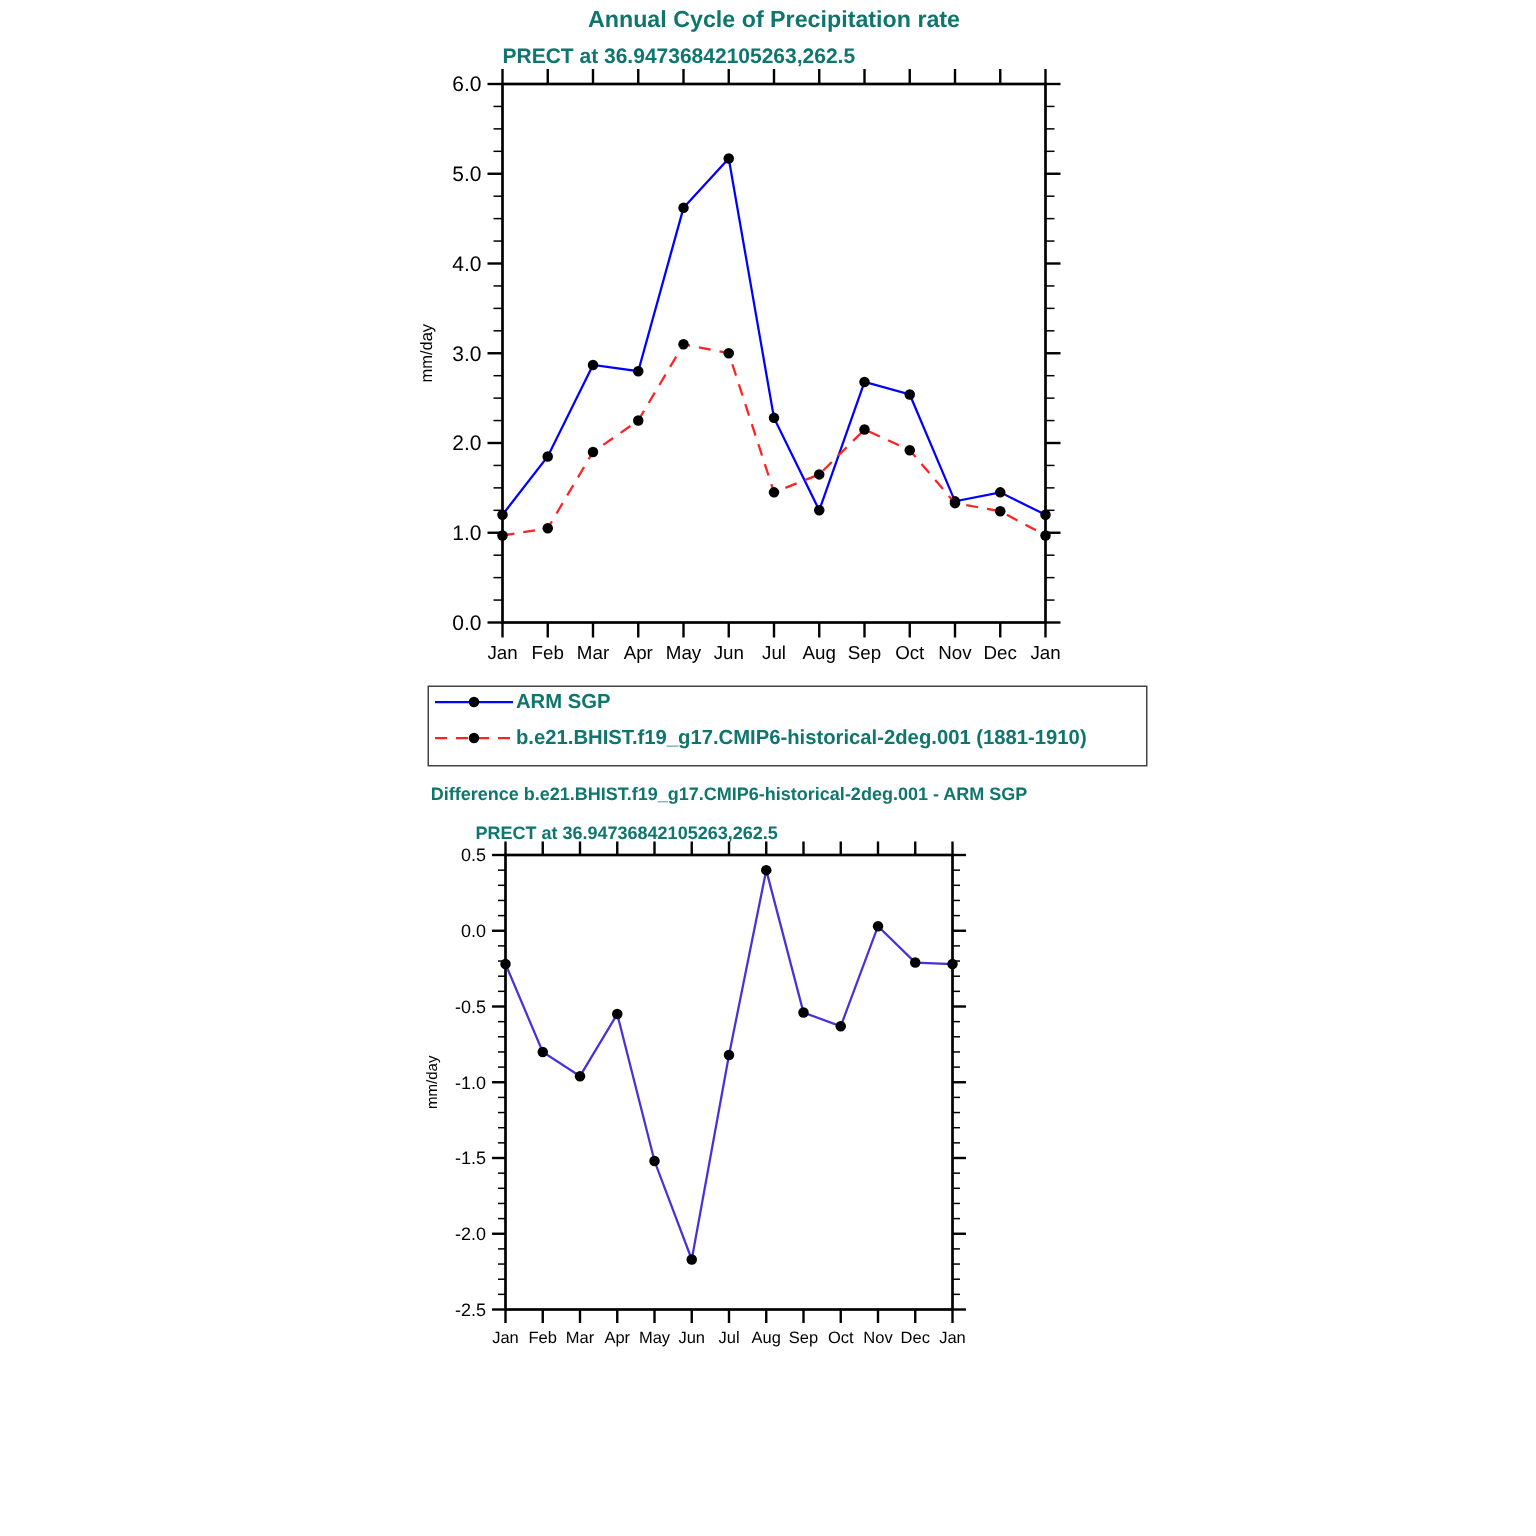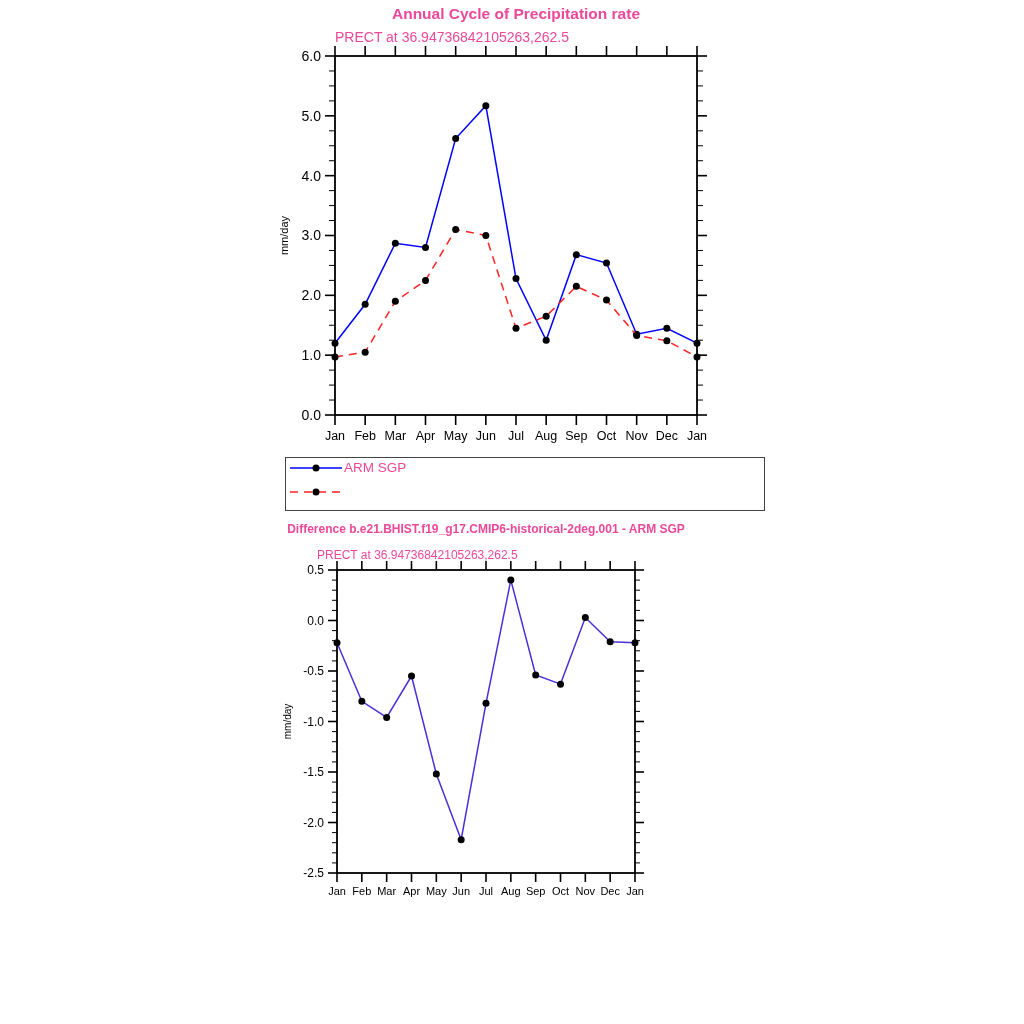--- a/index.html
+++ b/index.html
@@ -1,18 +1,18 @@
 <!DOCTYPE html>
 <html><head>
 <meta charset="utf-8">
 <style>
   html,body{margin:0;padding:0;background:#fff;}
   #canvas{position:relative;width:1024px;height:1024px;background:#ffffff;overflow:hidden;
-          font-family:"Liberation Sans", sans-serif;color:#ec4899;}
-  .abs{position:absolute;}
+          font-family:"Liberation Sans", sans-serif;color:#0f766e;}
+  .abs{position:absolute;font-weight:bold;}
   #title1{left:335px;top:5px;width:362px;text-align:center;font-size:15.5px;font-weight:bold;white-space:nowrap;}
   #sub1{left:335px;top:29px;font-size:14px;white-space:nowrap;}
   #title2{left:236px;top:522px;width:500px;text-align:center;font-size:12px;font-weight:bold;white-space:nowrap;}
   #sub2{left:317px;top:548px;font-size:12px;white-space:nowrap;}
   svg.chart{position:absolute;left:0;top:0;width:1024px;height:1024px;}
   svg text{font-family:"Liberation Sans", sans-serif;fill:#000;}
   #legend{left:285px;top:457px;width:470px;border:1px solid #444;padding:2px 4px;background:#fff;}
   .legend-row{display:flex;height:24px;}
   .legend-row svg{flex:0 0 auto;}
   .legend-label{font-size:13.5px;margin-left:2px;white-space:nowrap;}
@@ -159,20 +159,21 @@
           <line x1="0" x2="52" y1="8" y2="8" stroke="#0000ff" stroke-width="1.5"></line>
           <circle cx="26" cy="8" r="3.5" fill="#000"></circle>
         </svg>
       <span class="legend-label">ARM SGP</span>
     </div>
     <div class="legend-row">
       <svg id="swatch1" width="52" height="16">
           <line x1="0" x2="52" y1="8" y2="8" stroke="#ff2222" stroke-width="1.5" stroke-dasharray="8,6"></line>
           <circle cx="26" cy="8" r="3.5" fill="#000"></circle>
         </svg>
+      <span class="legend-label">b.e21.BHIST.f19_g17.CMIP6-historical-2deg.001 (1881-1910)</span>
     </div>
   </div>
 
   <div class="abs" id="title2">Difference b.e21.BHIST.f19_g17.CMIP6-historical-2deg.001 - ARM SGP</div>
   <div class="abs" id="sub2">PRECT at 36.94736842105263,262.5</div>
   <svg class="chart" id="chart2">
       <rect x="337" y="570" width="298" height="303" fill="none" stroke="#000" stroke-width="1.8"></rect>
       <line x1="337" x2="328" y1="873" y2="873" stroke="#000" stroke-width="1.6"></line>
       <line x1="635" x2="644" y1="873" y2="873" stroke="#000" stroke-width="1.6"></line>
       <text x="324" y="877.2" text-anchor="end" font-size="12">-2.5</text>

